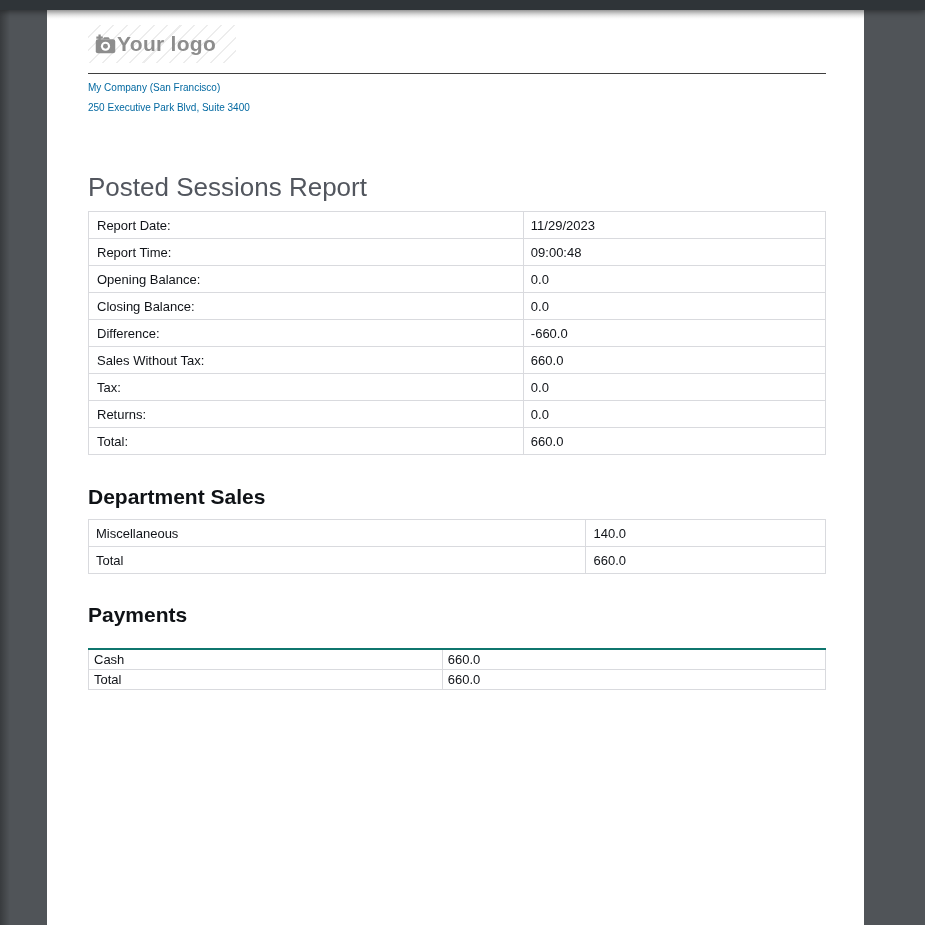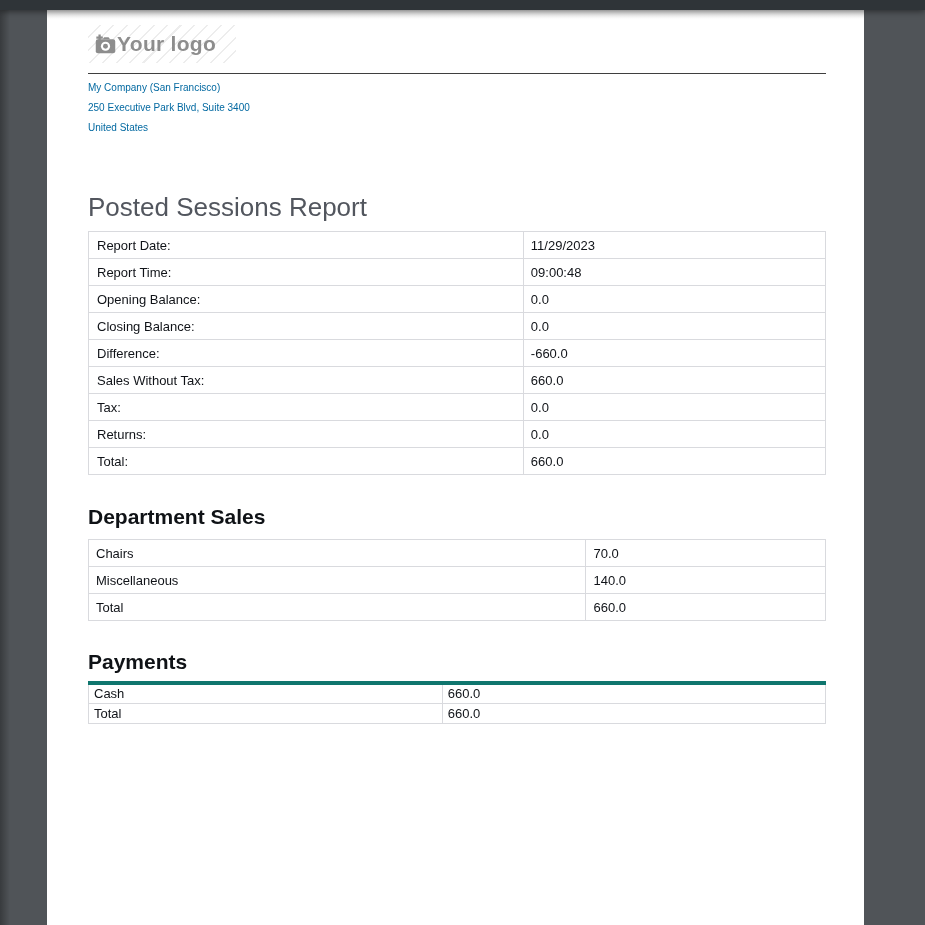--- a/index.html
+++ b/index.html
@@ -43,21 +43,21 @@
   td.val { text-align: left; }
   .summary-table { margin-top: 9px; }
   .summary-table td.lbl { width: 59%; padding-left: 8px; }
   .section-heading {
     text-align: left; font-size: 21px; line-height: 30px; font-weight: 700; color: #0f1216;
   }
   .dept-heading { margin-top: 27px; }
   .dept-table { margin-top: 7px; }
   .dept-table td.lbl { width: 67.5%; }
   .pay-heading { margin-top: 26px; }
-  .pay-table { margin-top: 4px; border-top: 4px solid #0f766e; }
+  .pay-table { margin-top: 18px; border-top: 2px solid #0f766e; }
   .pay-table td { height: 20px; padding: 0 5px; }
   .pay-table td.lbl { width: 48%; }
   .cam-icon { flex: 0 0 auto; display: block; }
 </style>
 </head>
 <body>
 
 <div class="topbar"></div>
 <div class="edge-shade"></div>
 
@@ -72,21 +72,20 @@
       <circle cx="12" cy="12.8" r="2.6" fill="#8d8d8d"></circle>
     </svg>
     <span class="logo-text">Your logo</span>
   </div>
 
   <hr class="header-rule">
 
   <div class="address">
     <div>My Company (San Francisco)</div>
     <div>250 Executive Park Blvd, Suite 3400</div>
-    <div>United States</div>
   </div>
 
   <div class="report-title">Posted Sessions Report</div>
 
   <table class="summary-table">
     <tbody>
       <tr>
         <td class="lbl">Report Date:</td>
         <td class="val">11/29/2023</td>
       </tr>
@@ -123,24 +122,20 @@
         <td class="val">660.0</td>
       </tr>
     </tbody>
   </table>
 
   <div class="section-heading dept-heading">Department Sales</div>
 
   <table class="dept-table">
     <tbody>
       <tr>
-        <td class="lbl">Chairs</td>
-        <td class="val">70.0</td>
-      </tr>
-      <tr>
         <td class="lbl">Miscellaneous</td>
         <td class="val">140.0</td>
       </tr>
       <tr>
         <td class="lbl">Total</td>
         <td class="val">660.0</td>
       </tr>
     </tbody>
   </table>
 

